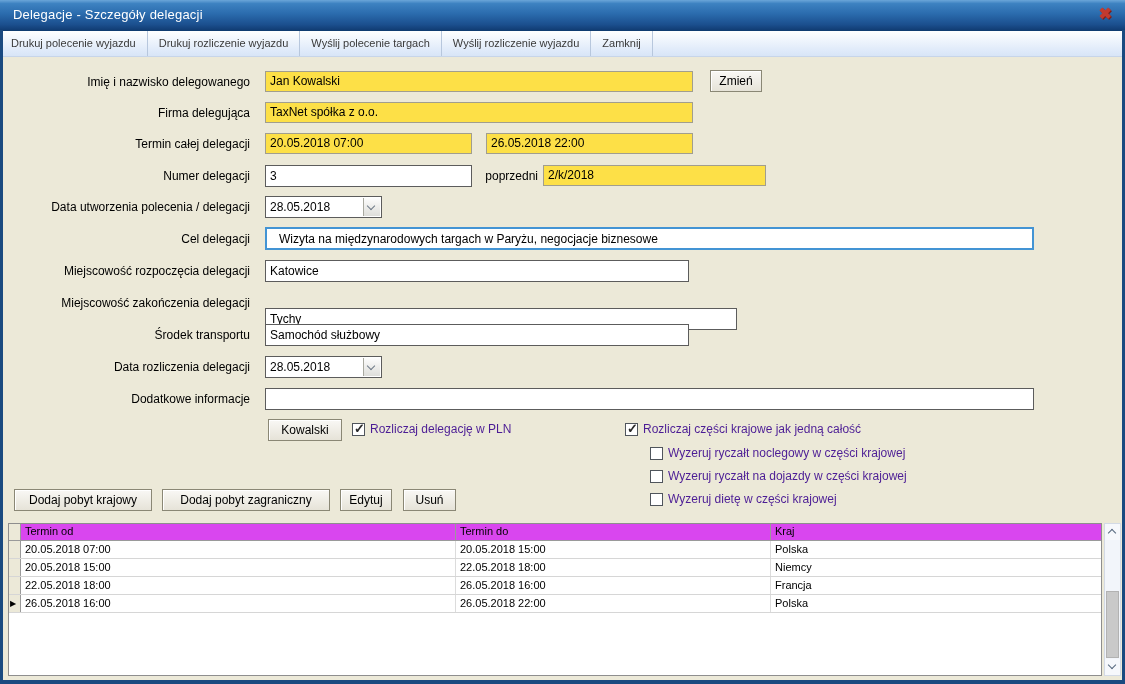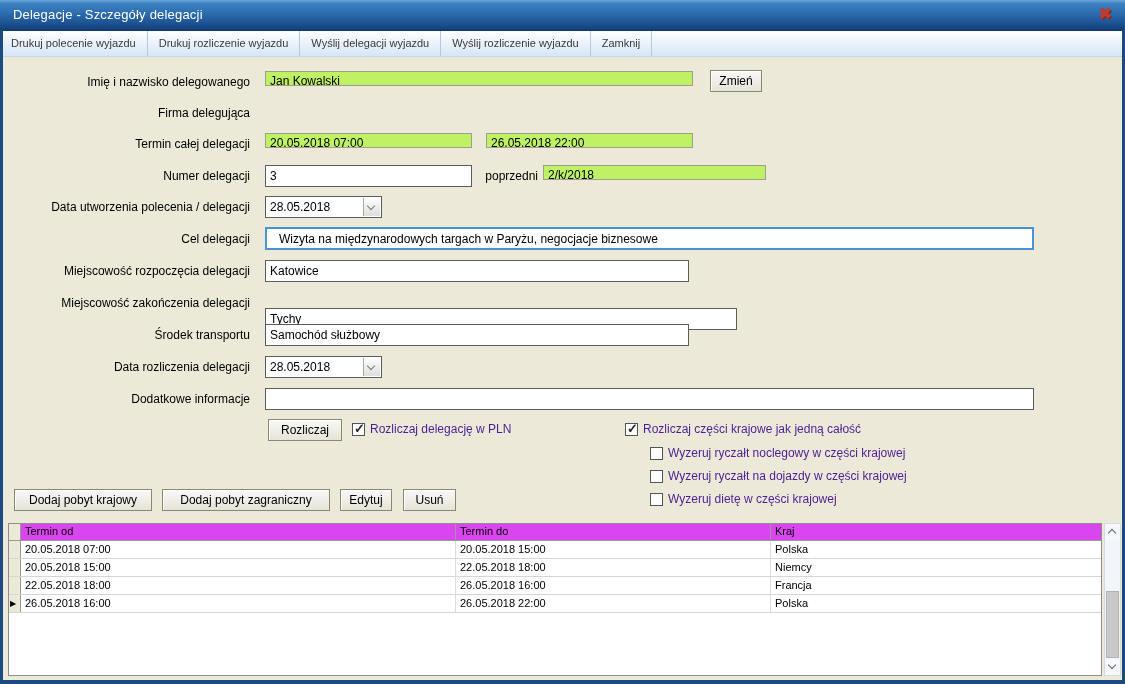--- a/index.html
+++ b/index.html
@@ -26,21 +26,21 @@
   .toolbar { position:absolute; left:0; top:30px; width:100%; height:27px;
     background:linear-gradient(#feffff, #e2ecfa 70%, #d8e5f7);
     border-top:1px solid #0f3c70; border-bottom:1px solid #c7d5e9; display:flex; z-index:40; }
   .tb-btn { padding:0 11px; line-height:25px; font-size:11px; color:#3a3a3a;
     border-right:1px solid #b7c7dd; cursor:pointer; white-space:nowrap; }
 
   
   .lbl { position:absolute; left:0; width:250px; text-align:right; font-size:12px; color:#000; white-space:nowrap; }
 
   
-  .ro { position:absolute; height:15px; background:#bef264; border:1px solid #a19e8e;
+  .ro { position:absolute; height:21px; background:#fde047; border:1px solid #a19e8e;
     font-size:12px; color:#000; padding:2px 4px; line-height:15px; white-space:nowrap; overflow:hidden; }
   .ti { position:absolute; height:22px; background:#ffffff; border:1px solid #5c5c5c;
     font-size:12px; color:#000; padding:3px 4px; line-height:14px; white-space:nowrap; overflow:hidden; }
   .ti.focus { border:2px solid #4394d4; height:23px; padding:3px 12px; }
 
   
   .combo { position:absolute; width:117px; height:22px; background:#fff; border:1px solid #5c5c5c;padding-left:44px; }
   .combo .cval { position:absolute; left:4px; top:3px; font-size:12px; color:#000; }
   .combo .cbtn { position:absolute; top:1px; right:1px; bottom:1px; width:17px;
     background:linear-gradient(#fdfdfd,#dededa); border-left:1px solid #a9a9a0; cursor:pointer; }
@@ -90,30 +90,31 @@
 <div class="window">
 
   <div class="titlebar">
     <span class="title-text">Delegacje - Szczegóły delegacji</span>
     <span class="close-x">✖</span>
   </div>
 
   <div class="toolbar">
     <div class="tb-btn">Drukuj polecenie wyjazdu</div>
     <div class="tb-btn">Drukuj rozliczenie wyjazdu</div>
-    <div class="tb-btn">Wyślij delegacji wyjazdu</div>
+    <div class="tb-btn">Wyślij polecenie targach</div>
     <div class="tb-btn">Wyślij rozliczenie wyjazdu</div>
     <div class="tb-btn">Zamknij</div>
   </div>
 
   <div class="lbl" style="top:75px">Imię i nazwisko delegowanego</div>
   <div class="ro" style="left:265px; top:71px; width:428px">Jan Kowalski</div>
   <div class="btn" style="left:710px; top:70px; width:52px">Zmień</div>
 
   <div class="lbl" style="top:106px">Firma delegująca</div>
+  <div class="ro" style="left:265px; top:102px; width:428px">TaxNet spółka z o.o.</div>
 
   <div class="lbl" style="top:137px">Termin całej delegacji</div>
   <div class="ro" style="left:265px; top:133px; width:207px">20.05.2018 07:00</div>
   <div class="ro" style="left:486px; top:133px; width:207px">26.05.2018 22:00</div>
 
   <div class="lbl" style="top:169px">Numer delegacji</div>
   <div class="ti" style="left:265px; top:165px; width:207px">3</div>
   <div class="lbl" style="left:430px; top:169px; width:108px; text-align:right">poprzedni</div>
   <div class="ro" style="left:543px; top:165px; width:223px">2/k/2018</div>
 
@@ -141,21 +142,21 @@
   <div class="combo" style="left:265px; top:356px">
     <span class="cval">28.05.2018</span>
     <span class="cbtn">
         <span class="chev down"></span>
       </span>
   </div>
 
   <div class="lbl" style="top:392px">Dodatkowe informacje</div>
   <div class="ti" style="left:265px; top:388px; width:769px"></div>
 
-  <div class="btn" style="left:268px; top:419px; width:74px">Rozliczaj</div>
+  <div class="btn" style="left:268px; top:419px; width:74px">Kowalski</div>
 
   <div class="chk" style="left:352px; top:422px">
     <span class="box">
         <span class="mark">✓</span>
       </span>
     <span class="txt">Rozliczaj delegację w PLN</span>
   </div>
 
   <div class="chk" style="left:625px; top:422px">
     <span class="box">

